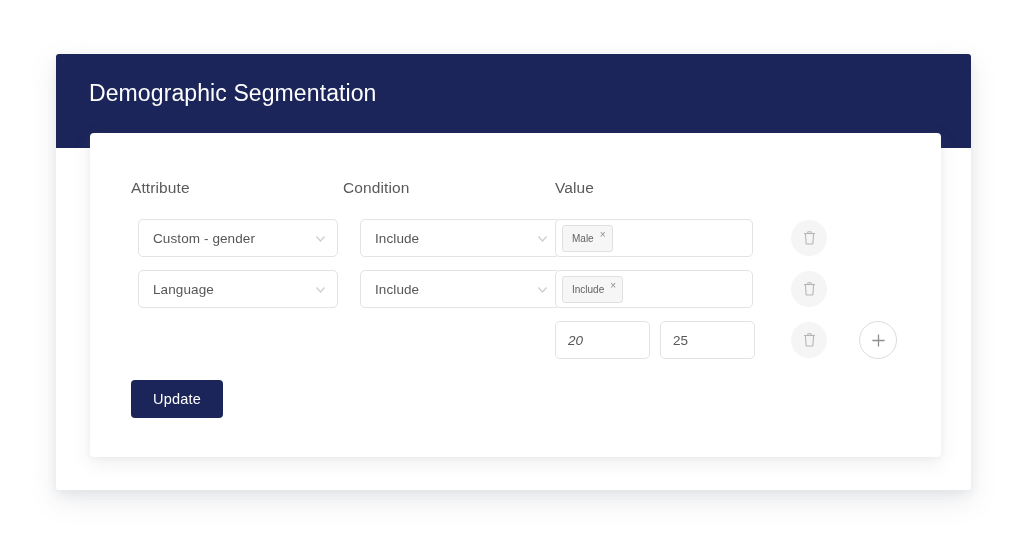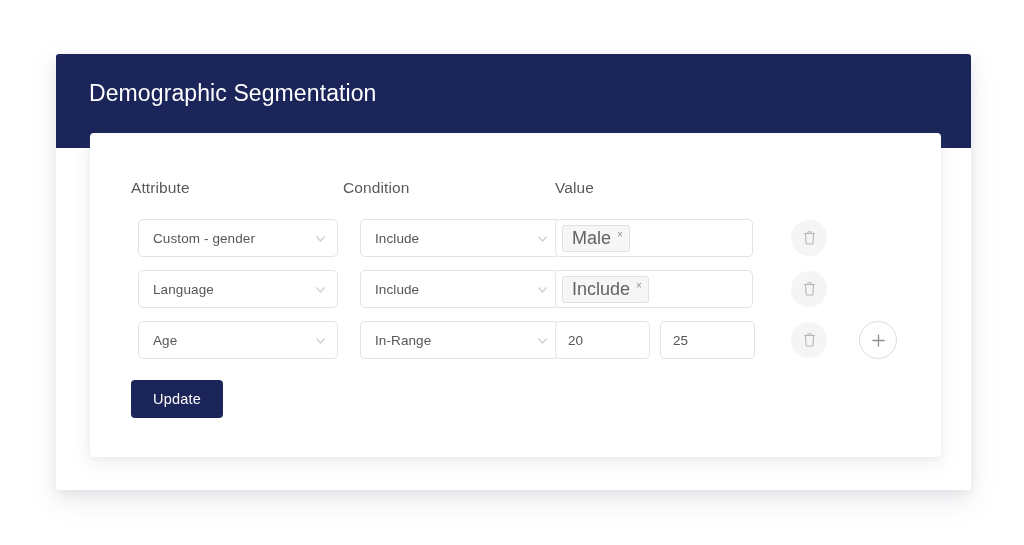--- a/index.html
+++ b/index.html
@@ -151,42 +151,42 @@
     display: inline-flex;
     align-items: flex-start;
     box-sizing: border-box;
     height: 27px;
     padding: 4px 6px 0 9px;
     background: #f6f6f7;
     border: 1px solid #e0e0e2;
     border-radius: 3px;
   }
   .tag-label {
-    font-size: 18px;
+    font-size: 10px;
     line-height: 17px;
     color: #636363;
     white-space: nowrap;
   }
   .tag-remove {
     font-size: 10px;
     line-height: 10px;
     color: #8e8e8e;
     margin-left: 6px;
     margin-top: 0px;
     cursor: pointer;
   }
 
   
   .num-field {
     width: 95px;
     display: flex;
     align-items: center;
     padding: 0 12px;
   }
-  .num-field.f-min { left: 424px; }
+  .num-field.f-min { left: 424px; font-style: italic; }
   .num-field.f-max { left: 529px; }
   .num-text {
     font-size: 13.5px;
     color: #565656;
   }
 
   
   .delete-btn {
     position: absolute;
     left: 660px;
@@ -329,37 +329,21 @@
               <svg width="15" height="16" viewBox="0 0 15 16">
                 <path d="M2 3.5 H13" stroke="#b6b6ba" stroke-width="1.1" fill="none"></path>
                 <path d="M5.8 3.4 V2.3 a0.6 0.6 0 0 1 0.6 -0.6 h2.2 a0.6 0.6 0 0 1 0.6 0.6 V3.4" stroke="#b6b6ba" stroke-width="1.1" fill="none"></path>
                 <path d="M3.4 3.7 L4.1 13.4 a0.7 0.7 0 0 0 0.7 0.65 h5.4 a0.7 0.7 0 0 0 0.7 -0.65 L11.6 3.7" stroke="#b6b6ba" stroke-width="1.1" fill="none"></path>
               </svg>
             </span>
           </div>
         </div>
 
         <div class="filter-row">
-          <div class="field select-field f-attribute">
-            <span class="select-text">Age</span>
-            <span class="chevron-down">
-              <svg width="13" height="13" viewBox="0 0 13 13">
-                <path d="M2.5 4.5 L6.5 9 L10.5 4.5" fill="none" stroke="#c4c4c8" stroke-width="1.2"></path>
-              </svg>
-            </span>
-          </div>
-
-          <div class="field select-field f-condition">
-            <span class="select-text">In-Range</span>
-            <span class="chevron-down">
-              <svg width="13" height="13" viewBox="0 0 13 13">
-                <path d="M2.5 4.5 L6.5 9 L10.5 4.5" fill="none" stroke="#c4c4c8" stroke-width="1.2"></path>
-              </svg>
-            </span>
-          </div>
+
 
           <div class="field num-field f-min">
             <span class="num-text">20</span>
           </div>
 
           <div class="field num-field f-max">
             <span class="num-text">25</span>
           </div>
 
           <div class="delete-btn">

